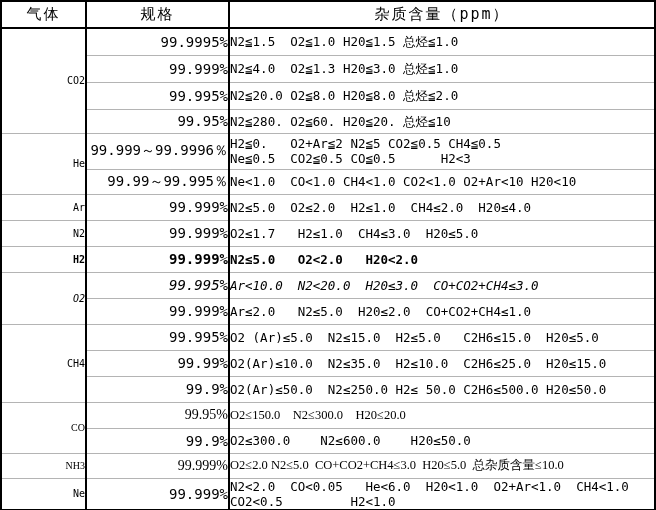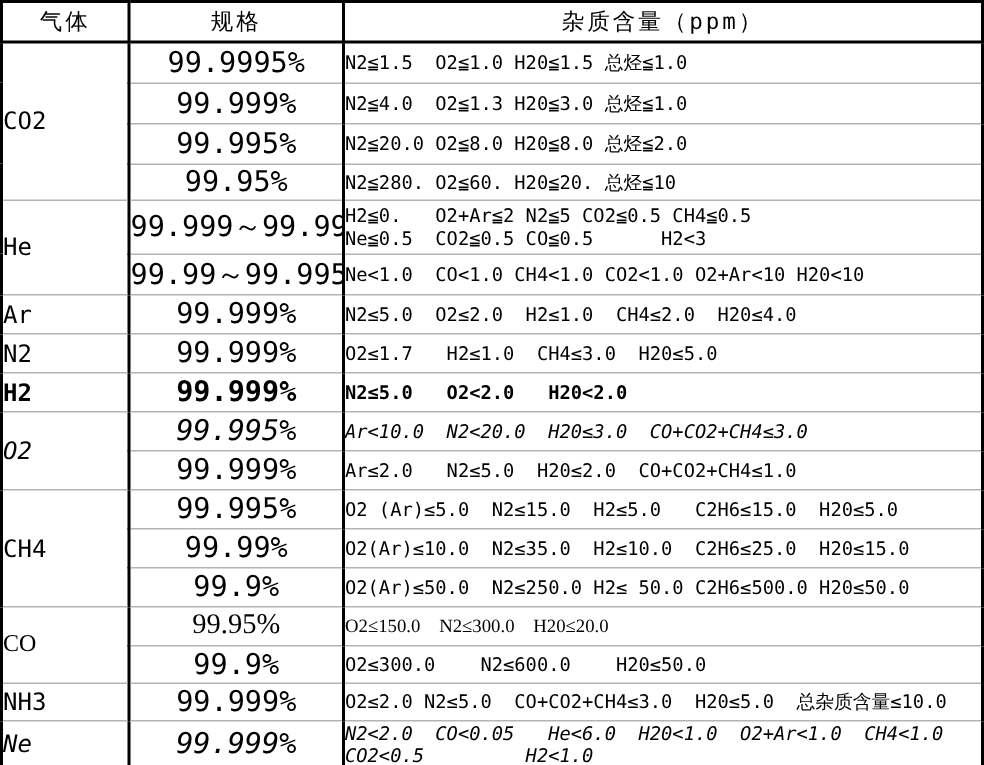--- a/index.html
+++ b/index.html
@@ -36,30 +36,29 @@
   table.spec-table tr.header-row th {
     border-top: 2px solid #000000;
     border-bottom: 2px solid #000000;
     font-size: 15px;
     font-weight: normal;
     text-align: center;
     letter-spacing: 2px;
   }
   table.spec-table tr.last-row td {
     border-bottom: 2px solid #000000;
-    font-style: italic;
   }
   td.gas-cell {
-    text-align: left;
-    font-size: 16px;
+    text-align: right;
+    font-size: 10px;
     letter-spacing: 0px;
   }
   td.spec-cell {
-    text-align: center;
-    font-size: 19px;
+    text-align: right;
+    font-size: 14px;
     padding-left: 9px;
     white-space: pre;
   }
   td.imp-cell {
     text-align: left;
     font-size: 12.5px;
     white-space: pre;
     line-height: 15px;
   }
 </style>
@@ -145,21 +144,21 @@
       </tr>
       <tr style="height: 26px; font-family: Liberation Serif, serif;">
         <td class="gas-cell" rowspan="2">CO</td>
         <td class="spec-cell">99.95%</td>
         <td class="imp-cell">O2≤150.0    N2≤300.0    H20≤20.0</td>
       </tr>
       <tr style="height: 25px;">
         <td class="spec-cell">99.9%</td>
         <td class="imp-cell">O2≤300.0    N2≤600.0    H20≤50.0</td>
       </tr>
-      <tr style="height: 25px;">
+      <tr style="height: 25px; font-family: Liberation Serif, serif;">
         <td class="gas-cell" rowspan="1">NH3</td>
         <td class="spec-cell">99.999%</td>
         <td class="imp-cell">O2≤2.0 N2≤5.0  CO+CO2+CH4≤3.0  H20≤5.0  总杂质含量≤10.0</td>
       </tr>
       <tr class="last-row" style="height: 31px;">
         <td class="gas-cell" rowspan="1" style="border-bottom: 2px solid rgb(0, 0, 0);">Ne</td>
         <td class="spec-cell">99.999%</td>
         <td class="imp-cell">N2&lt;2.0  CO&lt;0.05   He&lt;6.0  H20&lt;1.0  O2+Ar&lt;1.0  CH4&lt;1.0<br>CO2&lt;0.5         H2&lt;1.0</td>
       </tr>
     </tbody>

